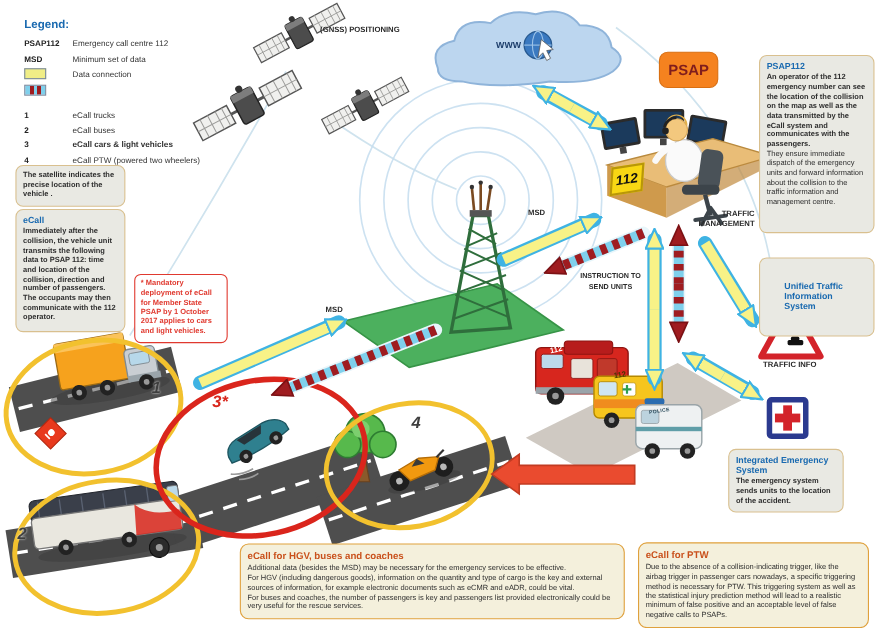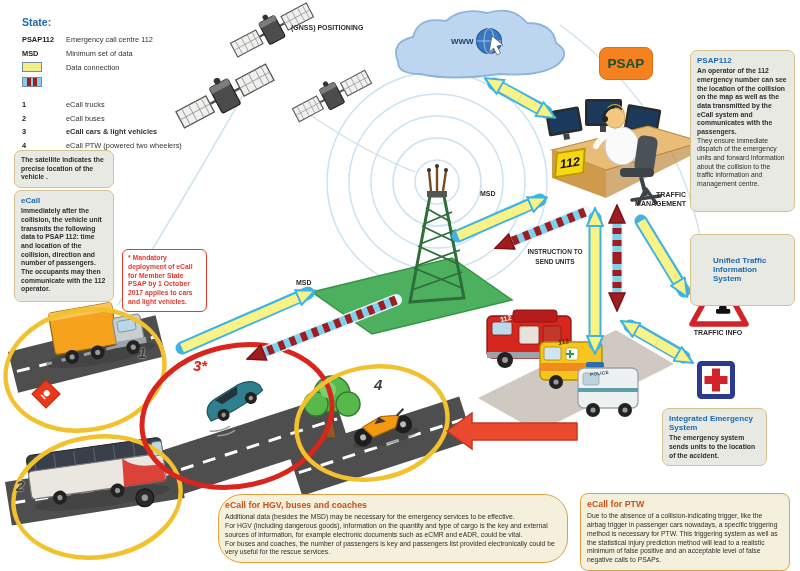--- a/index.html
+++ b/index.html
@@ -32,21 +32,21 @@
   .sw{display:inline-block;width:18px;height:8px;border:1px solid #7a8ba0;vertical-align:middle;}
   .sw.data{background:#f0ee86;}
   .sw.voice{background:linear-gradient(90deg,#7fd0ec 0 22%,#9f1c20 22% 42%,#7fd0ec 42% 58%,#9f1c20 58% 78%,#7fd0ec 78% 100%);}
 
   
   .lbl{position:absolute;font-weight:bold;color:#2b2b2b;text-align:right;}
   .num{position:absolute;font-size:15px;font-style:italic;font-weight:800;color:#3f3f3f;text-shadow:0 0 2px #fff;}
   .num.red{color:#d8261c;}
 
   #psap-badge{position:absolute;left:599px;top:47px;width:52px;height:31px;background:var(--psap_orange);
-        border:1px solid #d96f12;border-radius:8px;color:#14532d;font-weight:800;font-size:13.5px;
+        border:1px solid #d96f12;border-radius:8px;color:#7f1d1d;font-weight:800;font-size:13.5px;
         display:flex;align-items:center;justify-content:center;}
   #desk-sign{position:absolute;left:555px;top:150px;width:30px;height:26px;background:#f8d714;
         border:2px solid #b99708;transform:skew(-4deg,-9deg);color:#111;font-weight:800;font-size:12.5px;
         display:flex;align-items:center;justify-content:center;box-sizing:border-box;}
   #vms-sign{position:absolute;left:733px;top:267px;width:50px;height:26px;background:#1565b4;
         border:2px solid #0d4a8c;border-radius:7px;box-shadow:inset 0 0 0 2.5px #fff;
         color:#fff;font-weight:800;font-size:12px;display:flex;align-items:center;justify-content:center;box-sizing:border-box;}
   .vsign{position:absolute;font-weight:800;}
 </style>
 </head>
@@ -321,21 +321,21 @@
     </g>
 
     <g transform="translate(697,361)">
       <rect x="2.5" y="2.5" width="33" height="33" rx="2" fill="#fff" stroke="#2b3a8f" stroke-width="5"></rect>
       <rect x="15" y="7.5" width="8" height="23" fill="#d3232a"></rect>
       <rect x="7.5" y="15" width="23" height="8" fill="#d3232a"></rect>
     </g>
   </svg>
 
   <div id="legend">
-    <div class="ltitle">State:</div>
+    <div class="ltitle">Legend:</div>
     <div class="lrow">
       <span class="k">PSAP112</span>
       <span class="v">Emergency call centre 112</span>
     </div>
     <div class="lrow">
       <span class="k">MSD</span>
       <span class="v">Minimum set of data</span>
     </div>
     <div class="lrow">
       <span><span class="sw data"></span></span>
@@ -400,21 +400,21 @@
     <p>They ensure immediate dispatch of the emergency units and forward information about the collision to the traffic information and management centre.</p>
   </div>
   <div class="note" style="left:690px;top:234px;width:105px;">
     <h4 style="margin:16px;">Unified Traffic Information System</h4>
   </div>
   <div class="note" style="left:662px;top:408px;width:105px;">
     <h4>Integrated Emergency System</h4>
     <p class="b">The emergency system sends units to the location of the accident.</p>
   </div>
 
-  <div class="note cream" style="left:218px;top:494px;width:350px;min-height:64px;border-radius:24px;">
+  <div class="note cream" style="left:218px;top:494px;width:350px;min-height:64px;">
     <h4>eCall for HGV, buses and coaches</h4>
     <p>Additional data (besides the MSD) may be necessary for the emergency services to be effective.</p>
     <p>For HGV (including dangerous goods), information on the quantity and type of cargo is the key and external sources of information, for example electronic documents such as eCMR and eADR, could be vital.</p>
     <p>For buses and coaches, the number of passengers is key and passengers list provided electronically could be very useful for the rescue services.</p>
   </div>
   <div class="note cream" style="left:580px;top:493px;width:210px;min-height:68px;">
     <h4>eCall for PTW</h4>
     <p>Due to the absence of a collision-indicating trigger, like the airbag trigger in passenger cars nowadays, a specific triggering method is necessary for PTW. This triggering system as well as the statistical injury prediction method will lead to a realistic minimum of false positive and an acceptable level of false negative calls to PSAPs.</p>
   </div>
 

